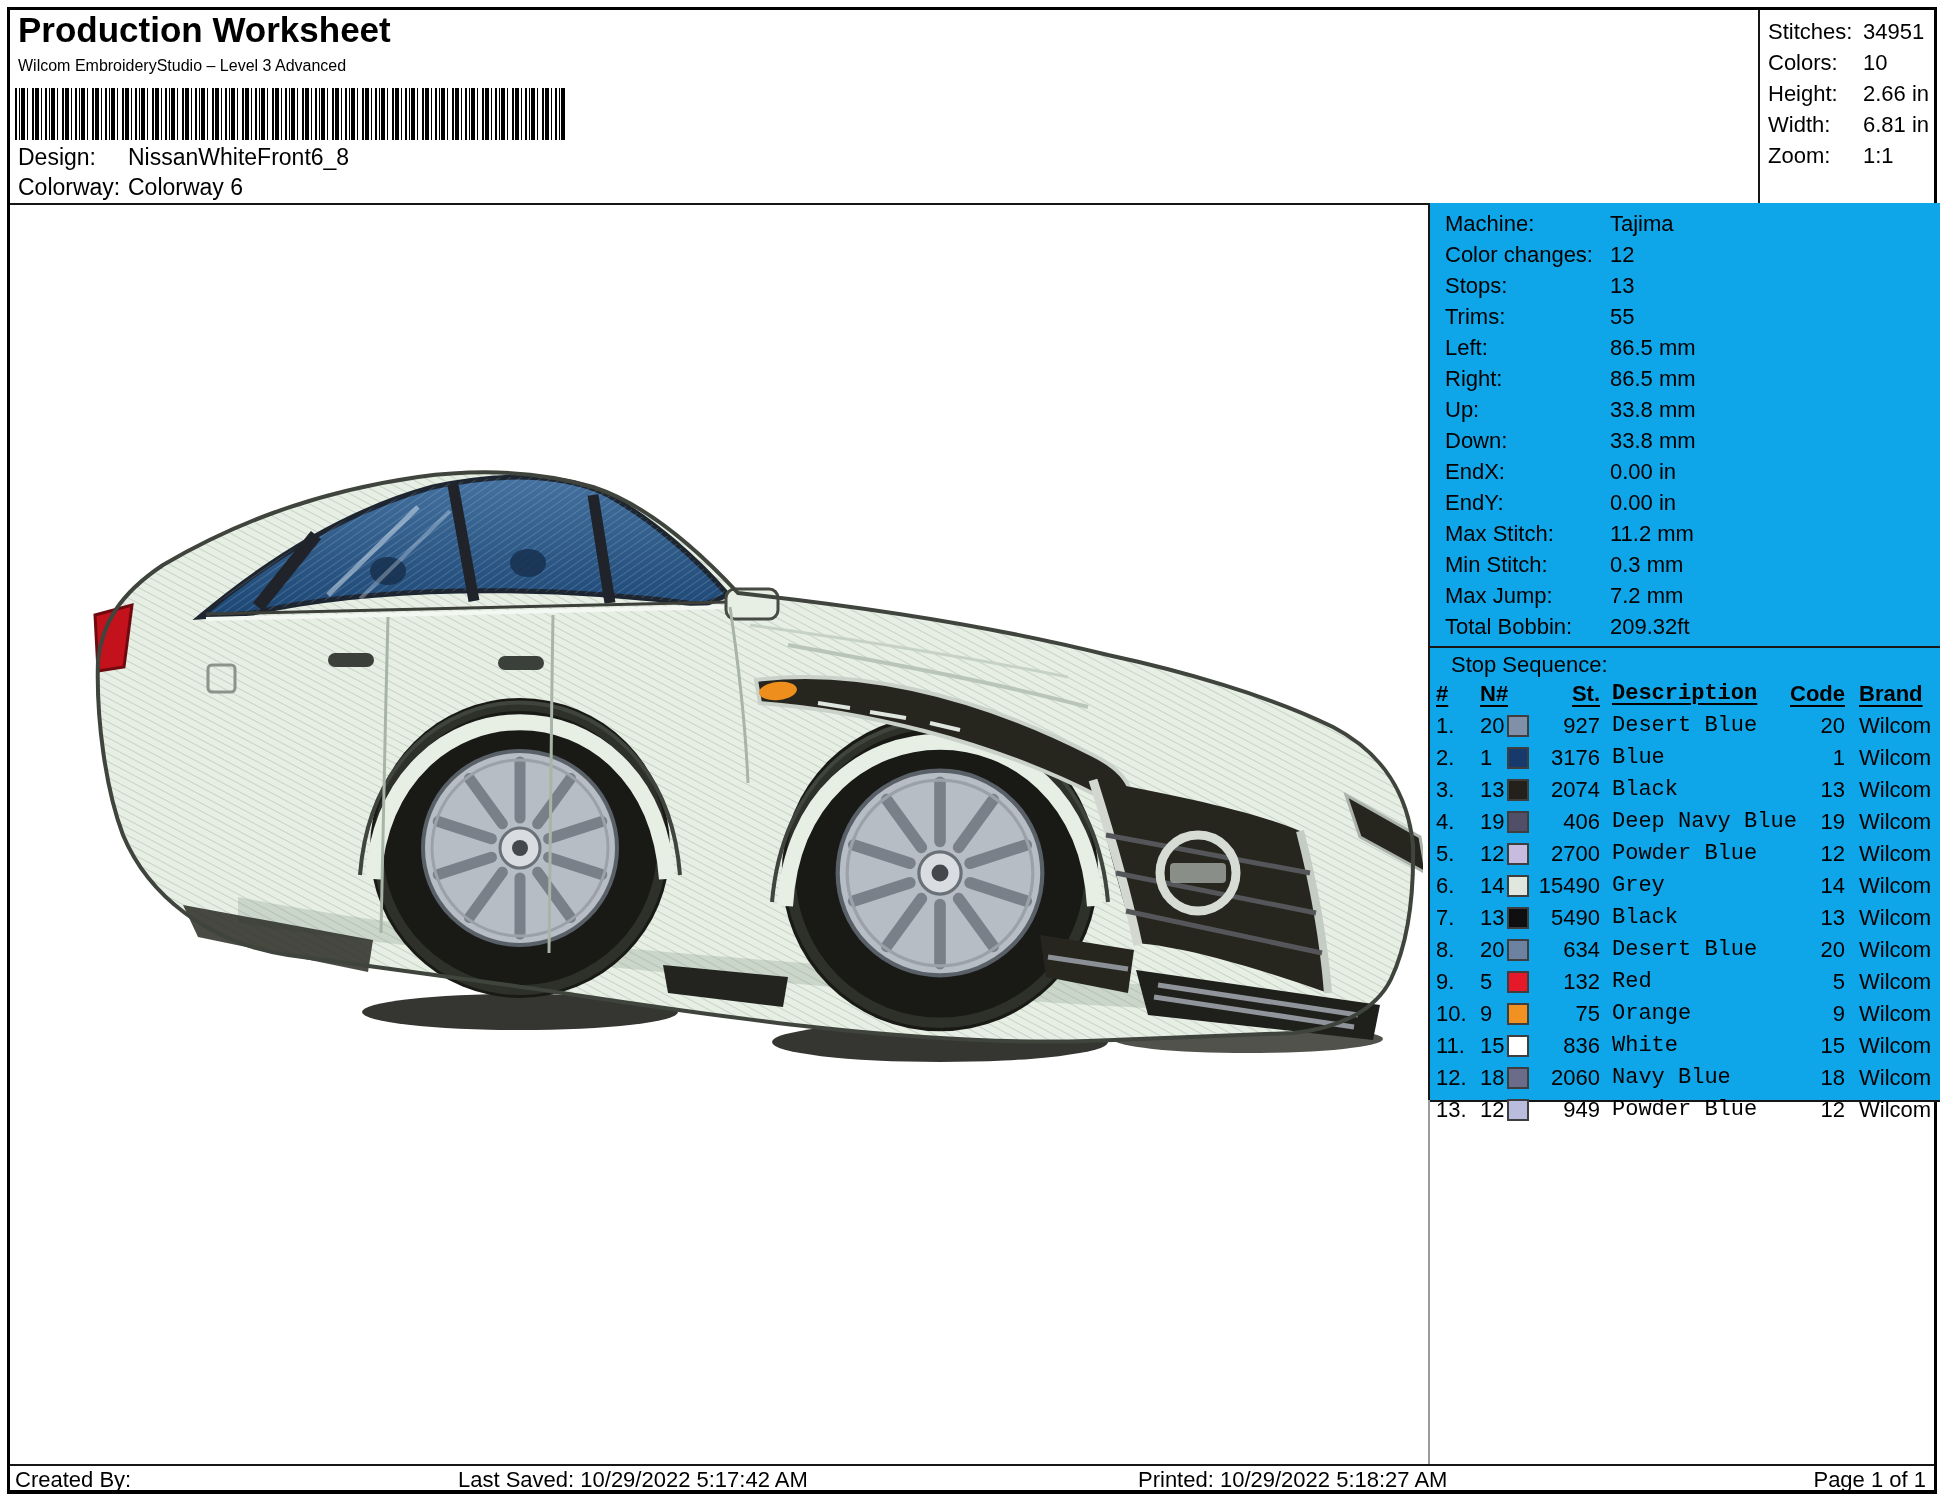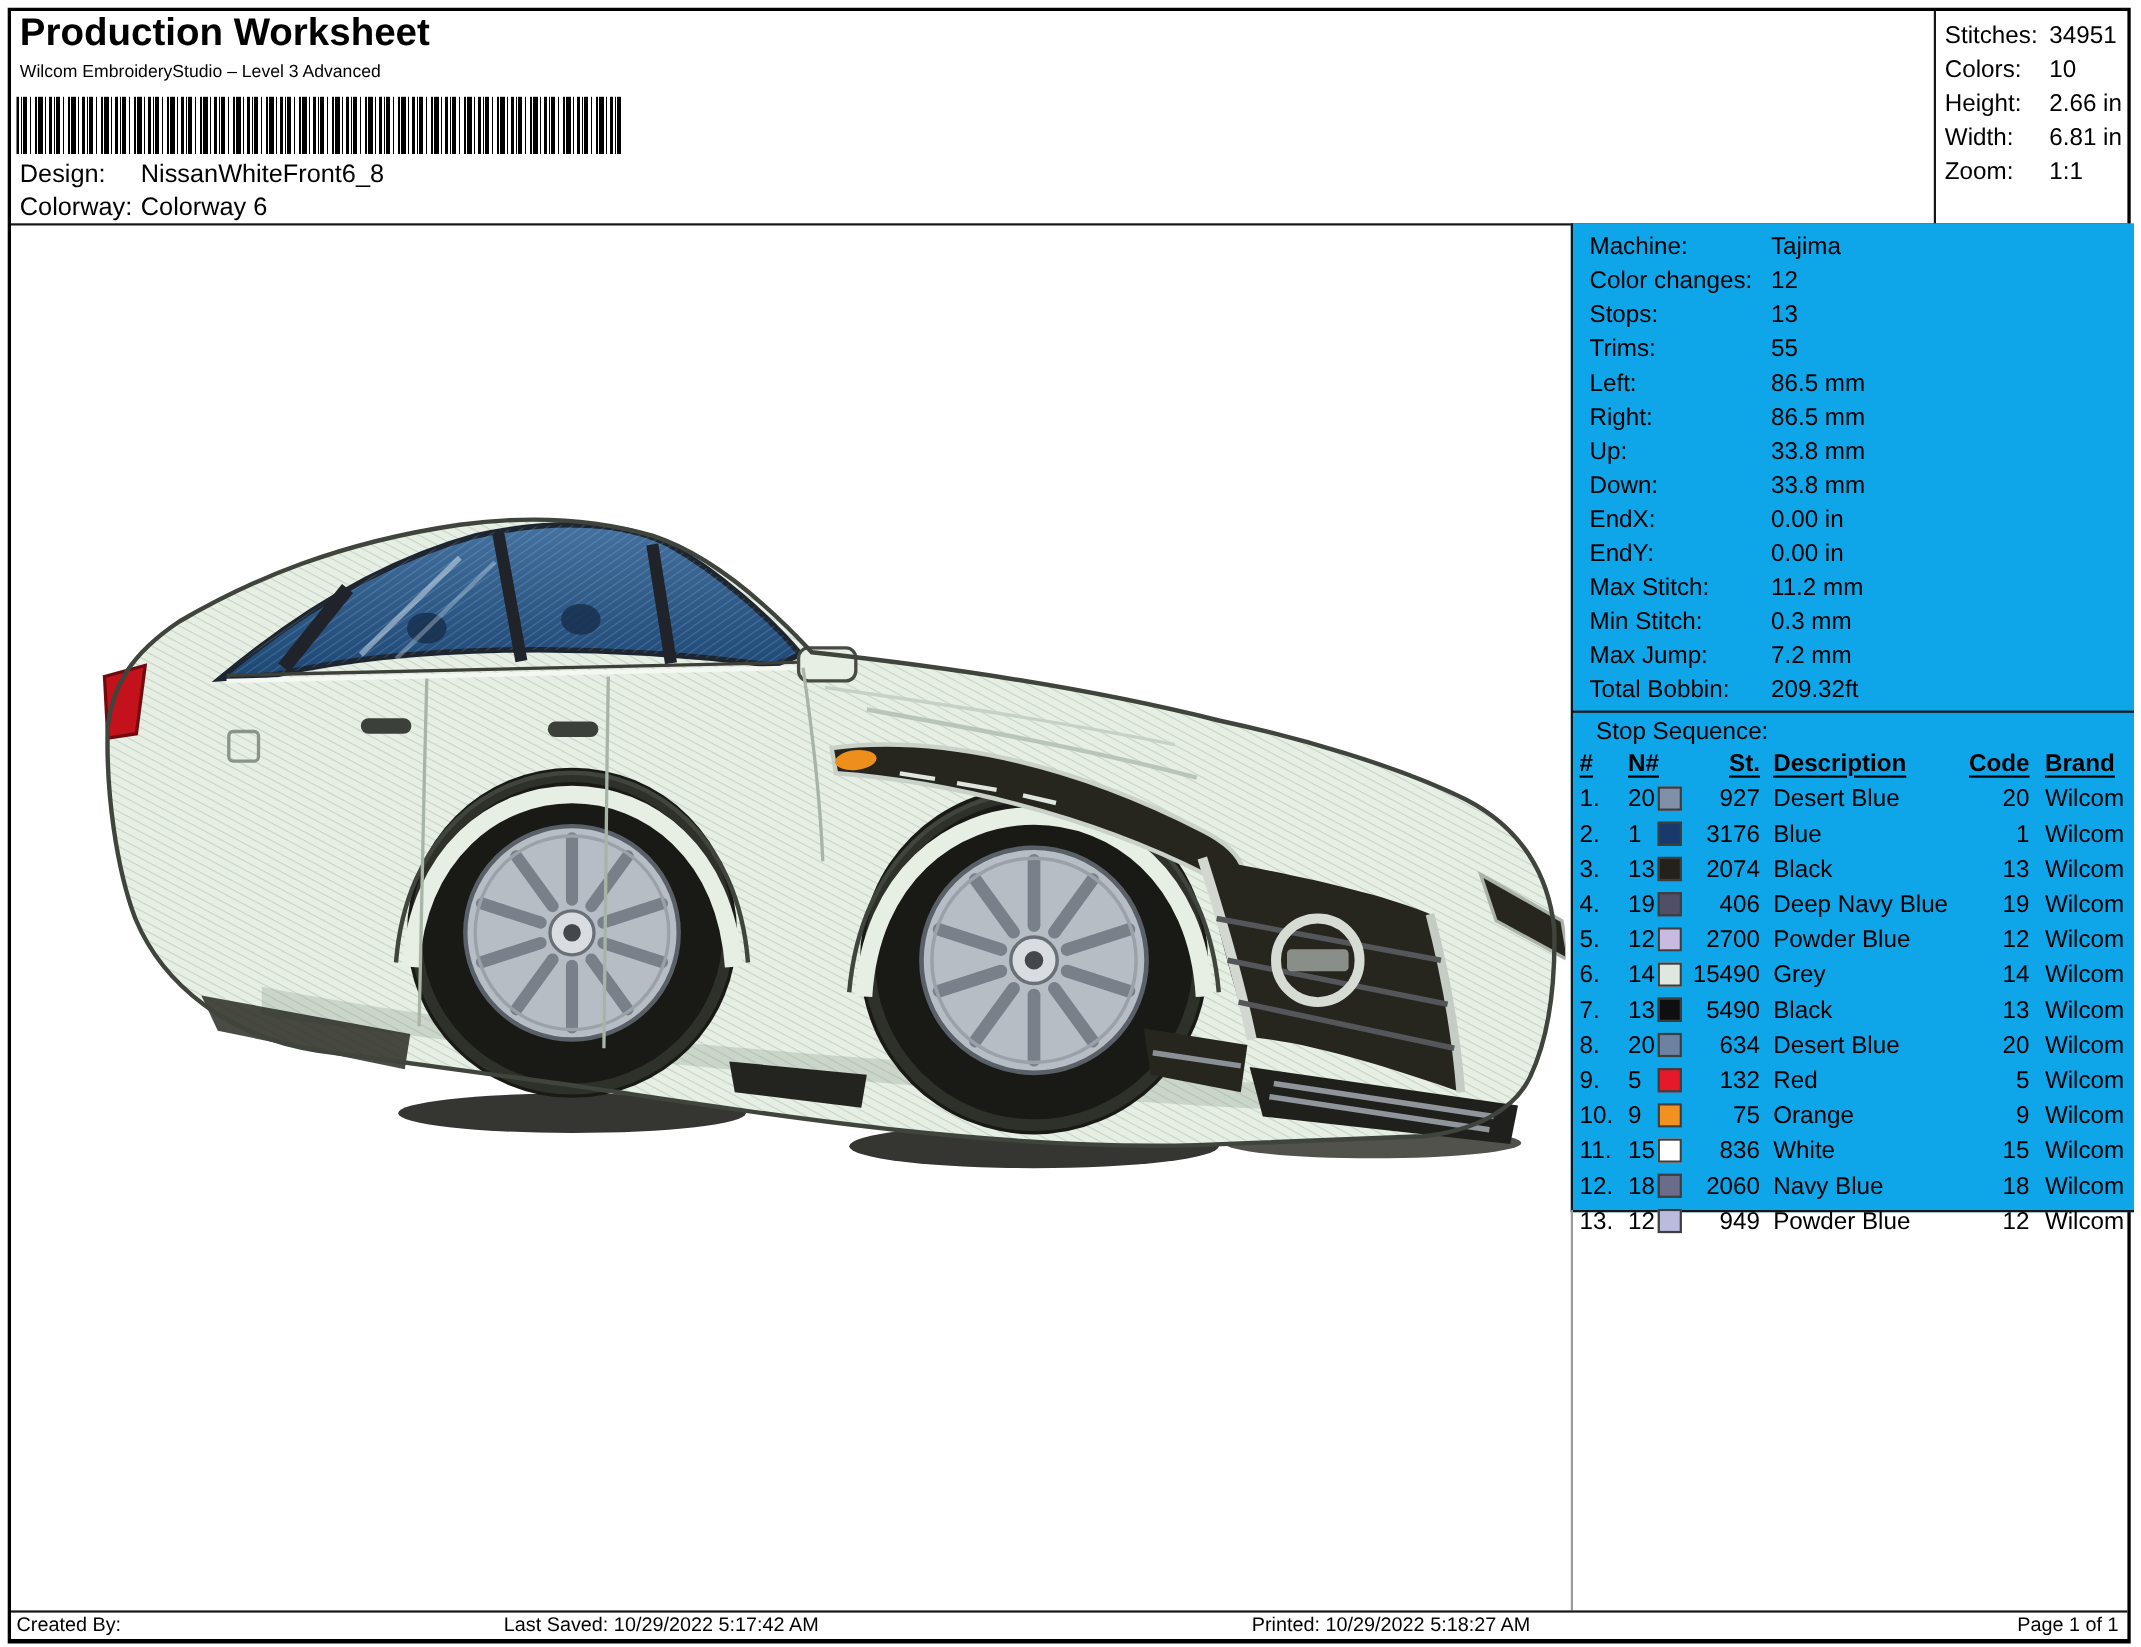--- a/index.html
+++ b/index.html
@@ -32,28 +32,28 @@
   .stop-section{border-top:2px solid #161616;margin-top:4px;}
   .stop-title{padding-left:21px;height:32px;line-height:34px;font-size:22px;}
   .stop-table{margin-left:6px;}
   .st-row{display:grid;grid-template-columns:44px 27px 23px 74px 171px 70px 88px;
     height:32px;line-height:32px;font-size:22px;white-space:nowrap;}
   .st-head{font-weight:bold;height:30px;line-height:28px;}
   .st-head span{text-decoration:underline;text-underline-offset:4px;text-decoration-thickness:2px;}
   .c-num,.c-n,.c-desc,.c-brand{text-align:left;}
   .c-st,.c-code{text-align:right;}
   .c-st{padding-right:4px;}
-  .c-desc{padding-left:8px;}
+  .c-desc{padding-left:8px;font-family:Liberation Mono, monospace;}
   .c-brand{padding-left:14px;}
   .swatch{width:22px;height:22px;margin-top:5px;border:2px solid #3e3e3e;box-sizing:border-box;}
   .grey-line{position:absolute;left:1418px;top:1090px;height:364px;width:0;
     border-left:2px solid #9c9c9c;}
   
   .footer{position:absolute;left:0;top:1454px;width:100%;height:26px;
-    border-top:2px solid #161616;font-size:18px;}
+    border-top:2px solid #161616;font-size:22px;}
   .footer span{position:absolute;top:1px;white-space:nowrap;}
   .f-created{left:5px;} .f-saved{left:448px;} .f-printed{left:1128px;} .f-page{right:8px;}
   
   .preview{position:absolute;left:78px;top:455px;width:1335px;height:615px;}
 </style>
 </head>
 <body>
 
 <div class="page">
 

